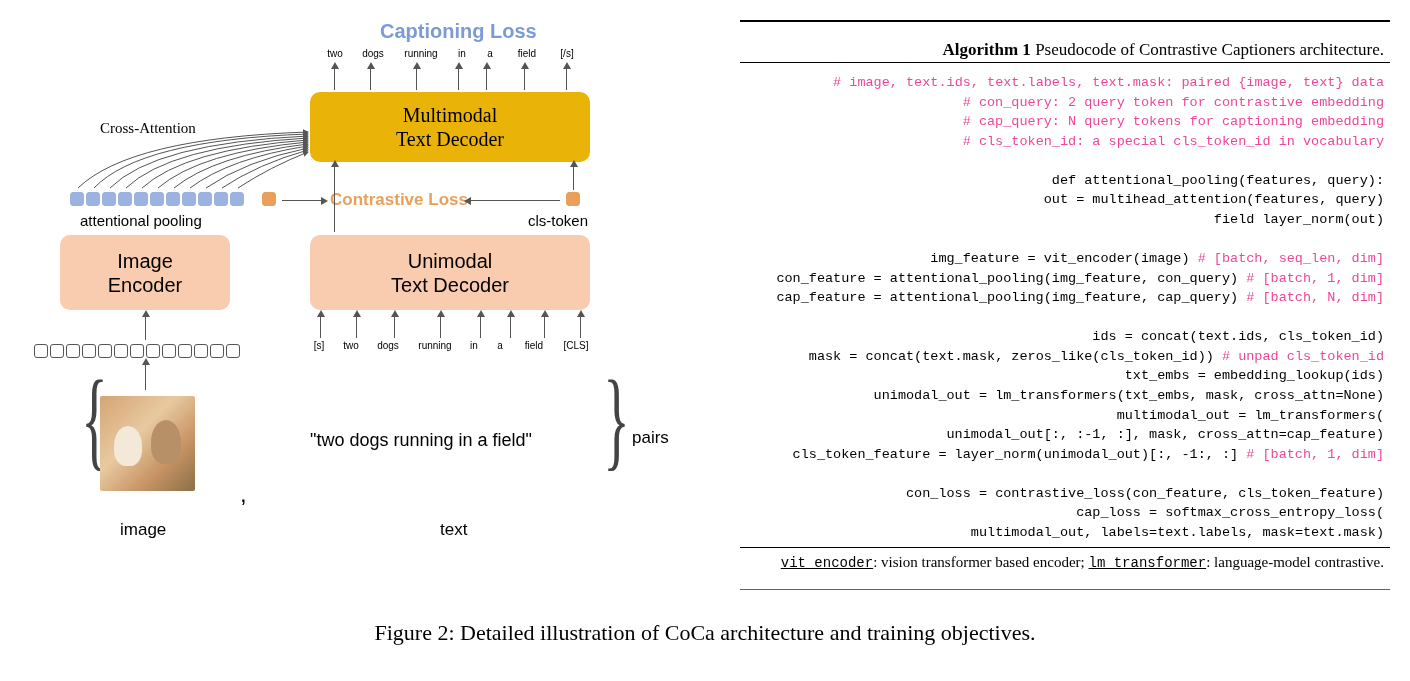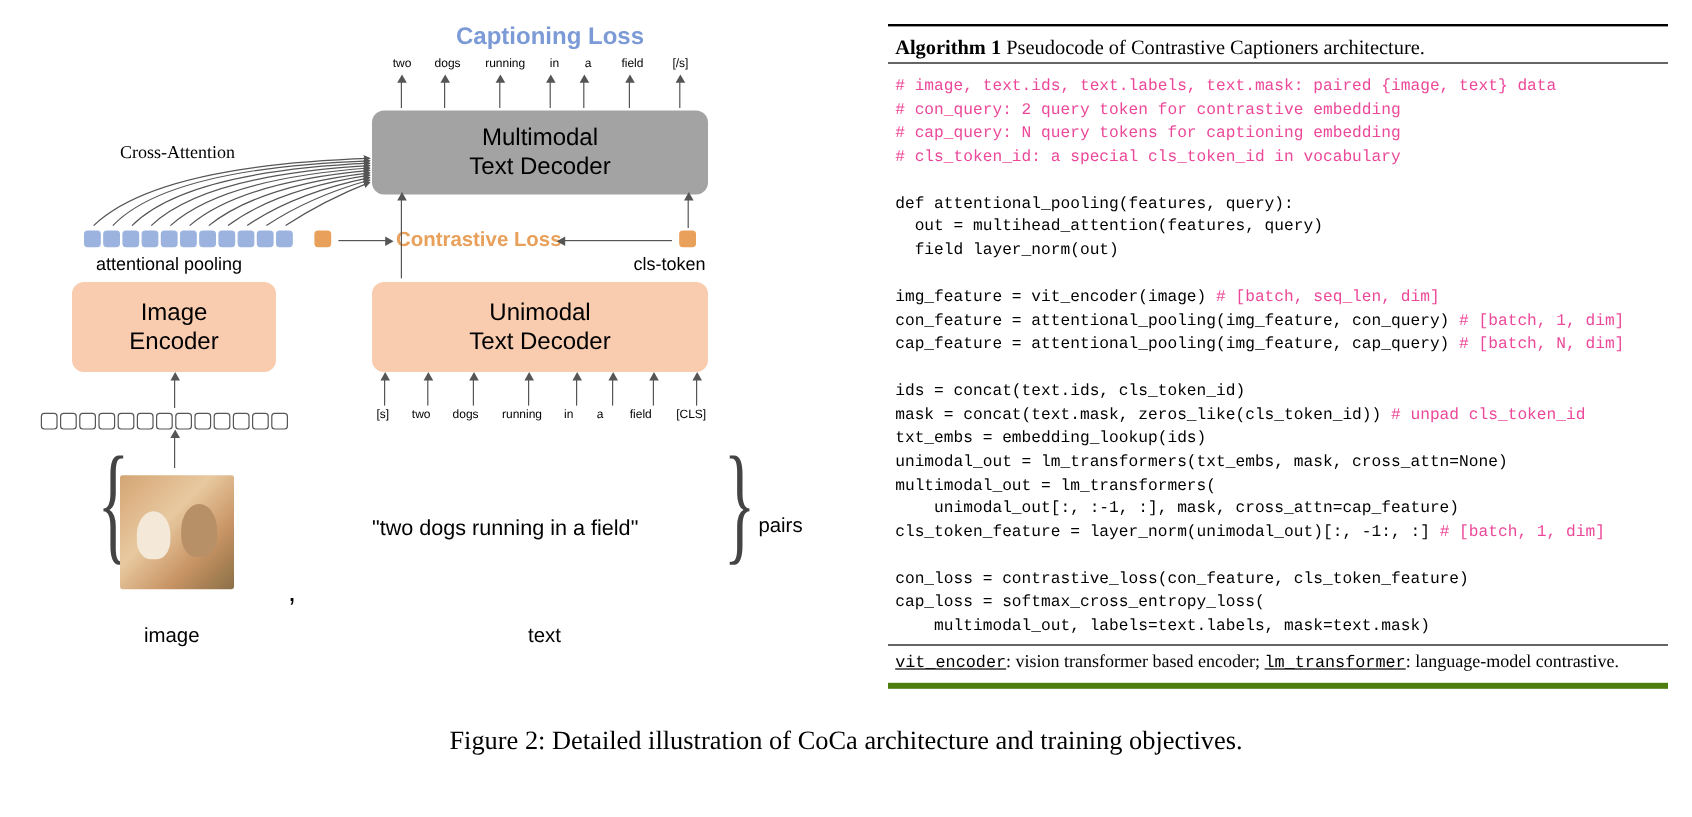--- a/index.html
+++ b/index.html
@@ -19,22 +19,23 @@
     position: relative;
     width: 680px;
     height: 570px;
   }
   .right-panel {
     width: 650px;
     font-family: 'Times New Roman', serif;
   }
   .alg-box {
     border-top: 2px solid #000;
-    border-bottom: 5px solid #4d7c0f;
-    padding: 6px 0;
+    border-bottom: 1px solid #4d7c0f;
+    padding: 16px 0;
+    text-align: right;
   }
   .alg-title {
     font-size: 17px;
     padding: 2px 6px;
     border-bottom: 1px solid #000;
   }
   .alg-title b { font-weight: bold; }
   .code-block {
     font-family: 'Courier New', monospace;
     font-size: 13.5px;
@@ -46,38 +47,38 @@
   .comment { color: #ec4899; }
   .alg-footer {
     border-top: 1px solid #000;
     padding: 6px 6px 2px 6px;
     font-size: 15px;
   }
   .alg-footer .mono { font-family: 'Courier New', monospace; font-size: 14px; text-decoration: underline; }
   .caption {
     text-align: center;
     font-size: 22px;
-    margin-top: 14px;
+    margin-top: 30px;
     font-family: 'Times New Roman', serif;
   }
 
   
   .block {
     position: absolute;
     border-radius: 10px;
     display: flex;
     align-items: center;
     justify-content: center;
     text-align: center;
     font-family: Arial, sans-serif;
     font-size: 20px;
     line-height: 1.2;
   }
   .block.orange { background: #f9cbaf; }
-  .block.blue { background: #a3a3a3; }
+  .block.blue { background: #eab308; font-family: Liberation Serif, serif; }
   .label {
     position: absolute;
     font-family: Arial, sans-serif;
   }
   .label.orange-text { color: #e8a05a; font-weight: bold; }
   .label.blue-text { color: #7b9ad6; font-weight: bold; }
   .label.handwritten { font-family: 'Comic Sans MS', cursive; font-size: 15px; }
 
   .patch-row {
     position: absolute;

